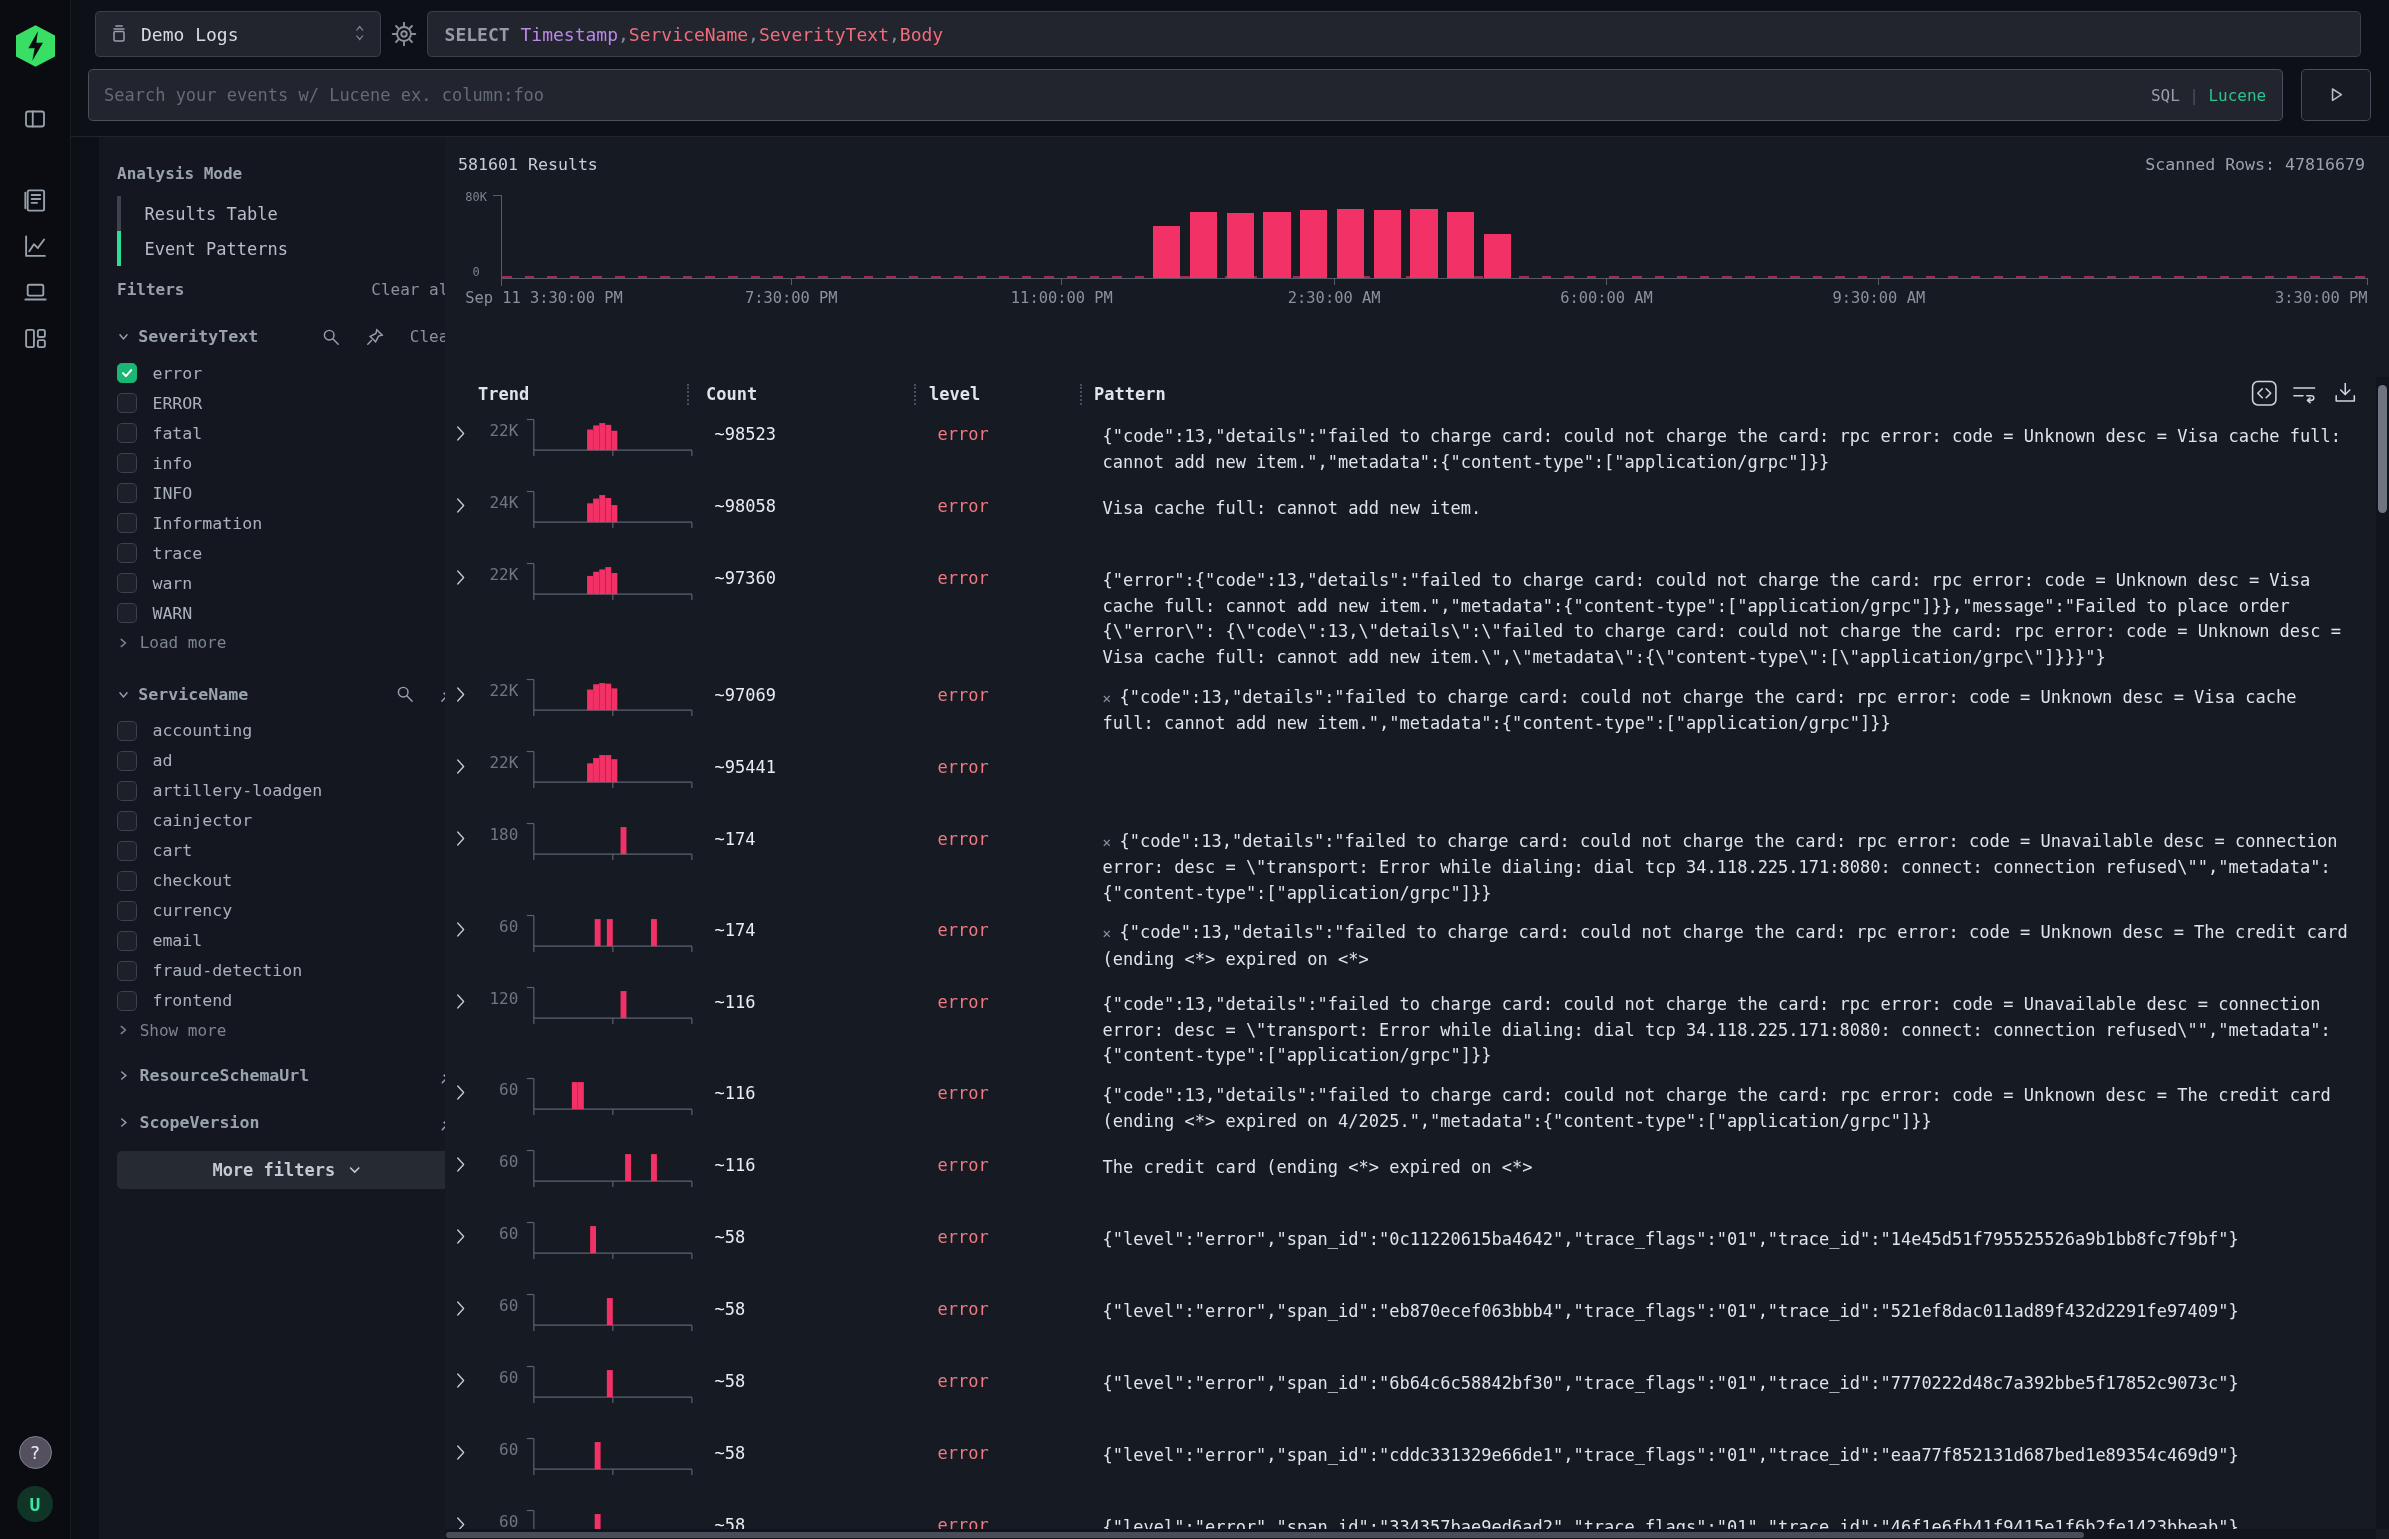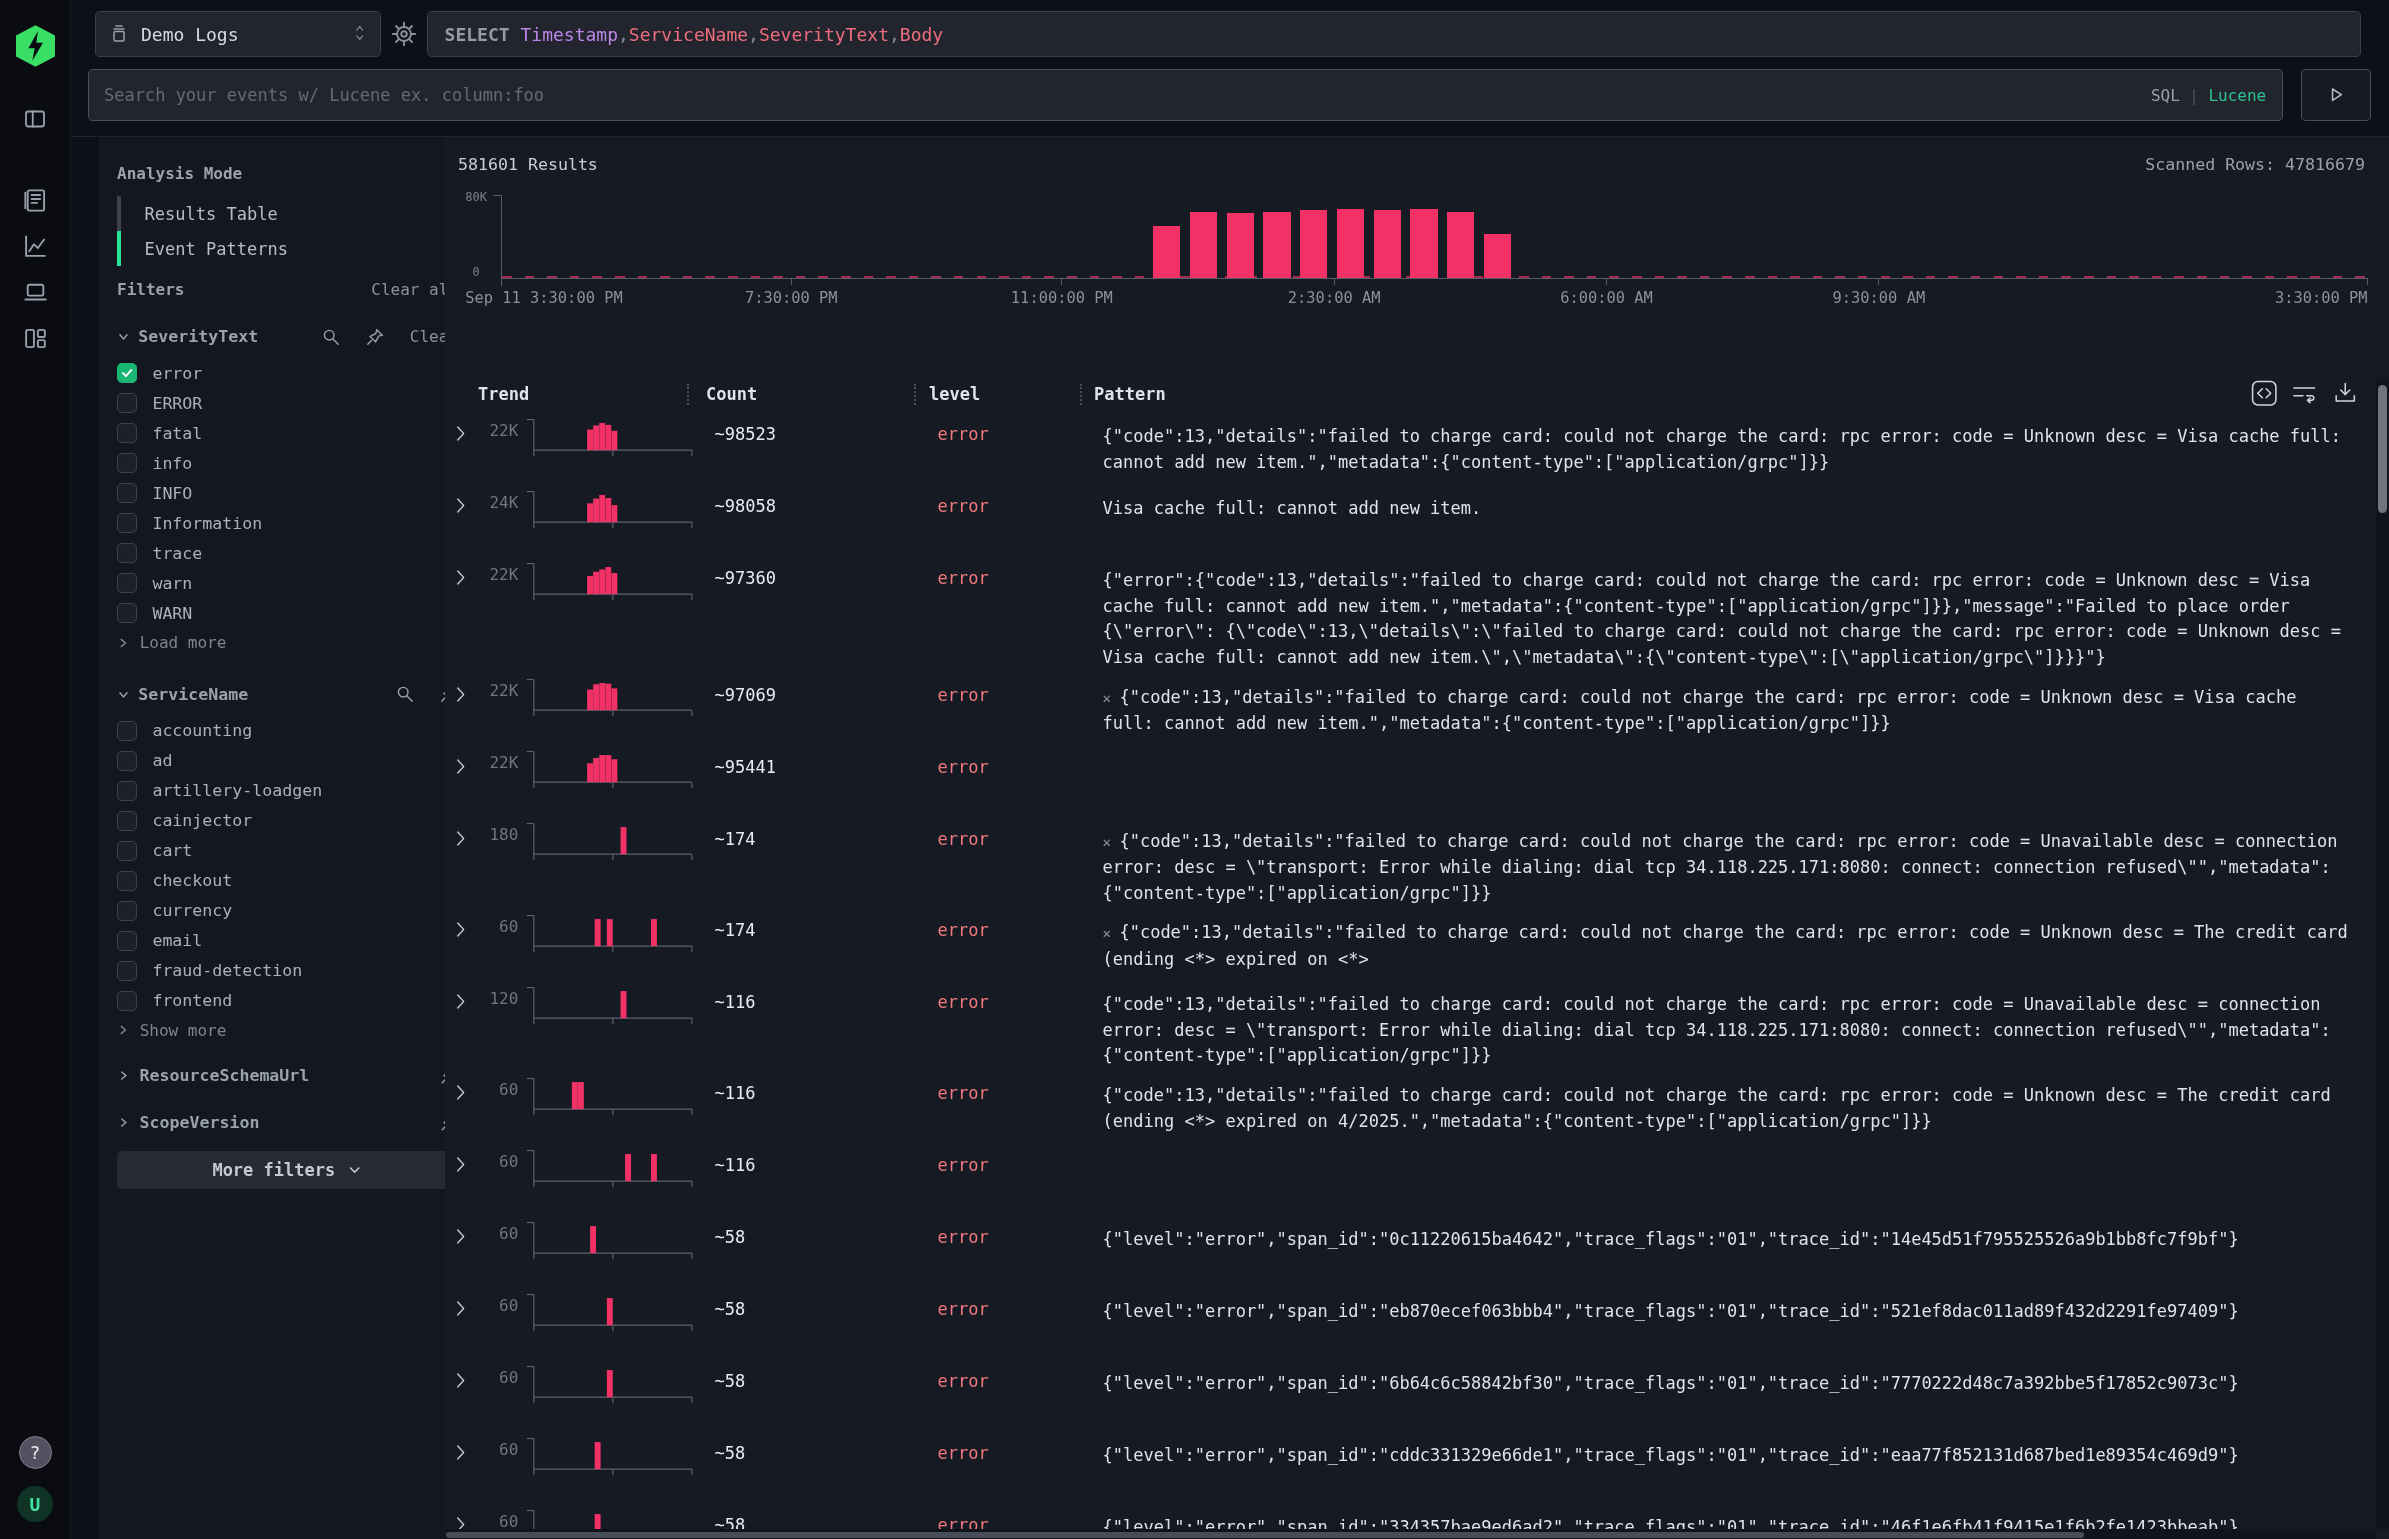--- a/index.html
+++ b/index.html
@@ -677,20 +677,21 @@
             <line x1="16" y1="6" x2="16" y2="68" style="stroke:#5c6370;stroke-width:2"></line>
             <line x1="16" y1="58" x2="284" y2="58" style="stroke:#5c6370;stroke-width:2"></line>
             <line x1="150" y1="58" x2="150" y2="68" style="stroke:#5c6370;stroke-width:2"></line>
             <line x1="284" y1="58" x2="284" y2="68" style="stroke:#5c6370;stroke-width:2"></line>
             <rect x="170.79999999999998" y="12" width="10" height="46" fill="#f23266"></rect>
             <rect x="214.66" y="12" width="10" height="46" fill="#f23266"></rect>
           </svg>
         </div>
         <div class="c-count">~116</div>
         <div class="c-level">error</div>
+        <div class="c-pattern"><span>The credit card (ending &lt;*&gt; expired on &lt;*&gt;</span></div>
       </div>
       <div class="t-row">
         <div class="c-trend">
           <div class="expander"><svg width="15.4" height="19" viewBox="0 0 26 32">
               <polyline points="8,5 18,16 8,27" fill="none"></polyline>
             </svg></div>
           <div class="trend-label">60</div>
           <svg width="173" height="46" viewBox="0 0 292 78" class="spark">
             <line x1="4" y1="6" x2="16" y2="6" style="stroke:#5c6370;stroke-width:2"></line>
             <line x1="16" y1="6" x2="16" y2="68" style="stroke:#5c6370;stroke-width:2"></line>

